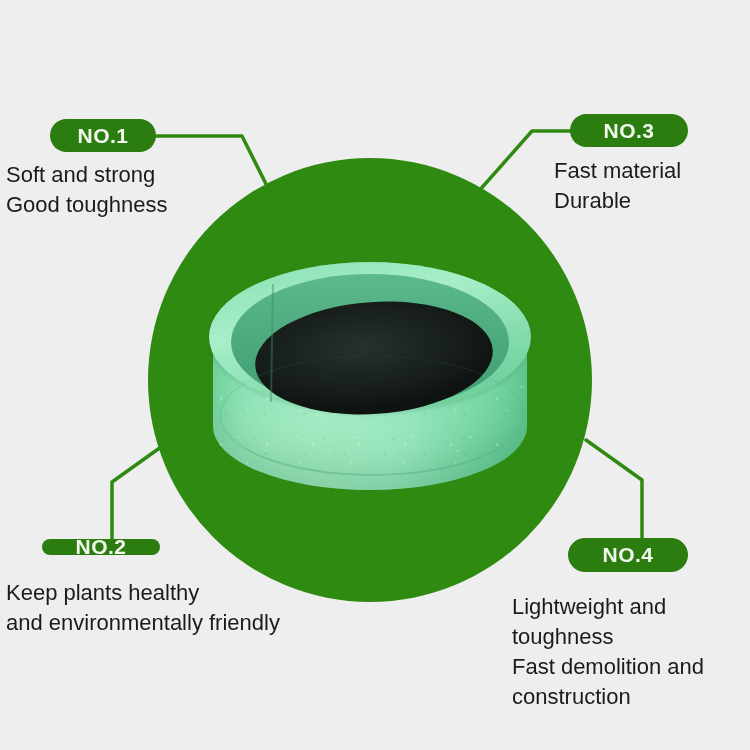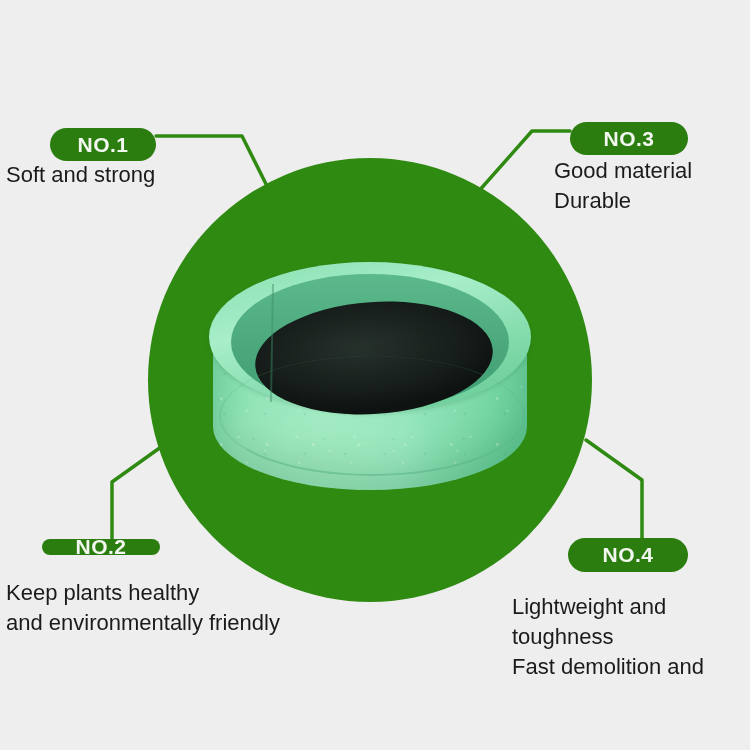--- a/index.html
+++ b/index.html
@@ -141,23 +141,23 @@
     display: flex;
     align-items: center;
     justify-content: center;
     background: #2a7d0e;
     color: #f2f7ef;
     border-radius: 999px;
     font-weight: bold;
     letter-spacing: .5px;
     white-space: nowrap;
   }
-  .badge-1 { left: 50px;  top: 128px; width: 106px; height: 33px; font-size: 21px; text-align: center; }
+  .badge-1 { left: 50px;  top: 119px; width: 106px; height: 33px; font-size: 21px; text-align: center; }
   .badge-2 { left: 42px;  top: 539px; width: 118px; height: 16px; font-size: 21px; }
-  .badge-3 { left: 570px; top: 114px; width: 118px; height: 33px; font-size: 21px; margin-top: 8px; }
+  .badge-3 { left: 570px; top: 114px; width: 118px; height: 33px; font-size: 21px; }
   .badge-4 { left: 568px; top: 538px; width: 120px; height: 34px; font-size: 21px; }
 
   
   .desc {
     position: absolute;
     color: #1b1b1b;
     font-size: 22px;
     line-height: 30px;
     white-space: nowrap;
   }
@@ -192,40 +192,42 @@
       <div class="pot-seam"></div>
       <div class="pot-stitch"></div>
     </div>
   </div>
 
   <div class="badge badge-1">
     <span>NO.1</span>
   </div>
   <div class="desc desc-1">
     <div>Soft and strong</div>
+    <div>Good toughness</div>
   </div>
 
   <div class="badge badge-2">
     <span>NO.2</span>
   </div>
   <div class="desc desc-2">
     <div>Keep plants healthy</div>
     <div>and environmentally friendly</div>
   </div>
 
   <div class="badge badge-3">
     <span>NO.3</span>
   </div>
   <div class="desc desc-3">
-    <div>Good material</div>
+    <div>Fast material</div>
     <div>Durable</div>
   </div>
 
   <div class="badge badge-4">
     <span>NO.4</span>
   </div>
   <div class="desc desc-4">
     <div>Lightweight and</div>
     <div>toughness</div>
     <div>Fast demolition and</div>
+    <div>construction</div>
   </div>
 
 </div>
 
 </body></html>

